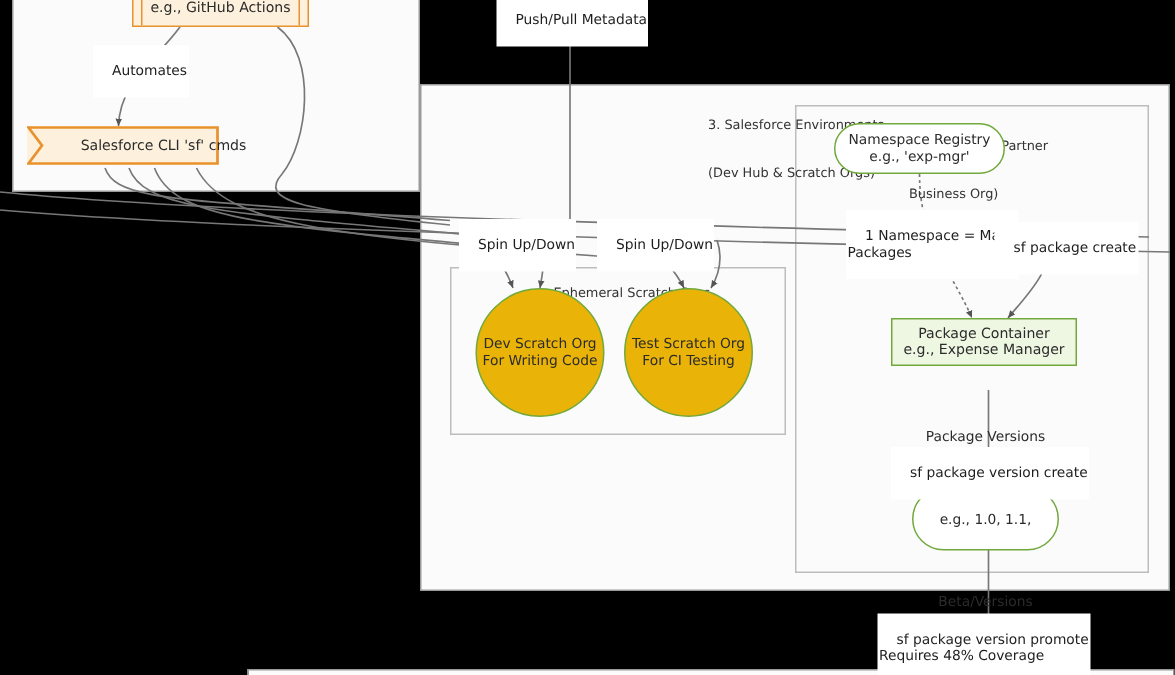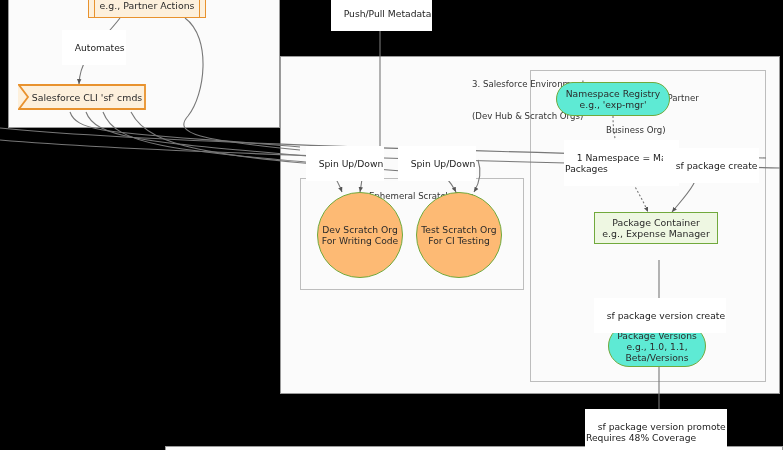--- a/index.html
+++ b/index.html
@@ -18,22 +18,22 @@
         justify-content:center;text-align:center;color:#2b2b2b;}
   .node span{display:block;line-height:11px;white-space:pre;}
 
   .n-sub{background:#fdf0dc;border:1.6px solid #e8922e;font-size:9.4px;}
   .n-sub::before,.n-sub::after{content:"";position:absolute;top:0;bottom:0;width:0;
         border-left:1.6px solid #e8922e;}
   .n-sub::before{left:5px;} .n-sub::after{right:5px;}
 
   .n-flag{background:#fdf0dc;font-size:9.4px;}
   .n-rect{background:#eef7e2;border:1.6px solid #71a93c;font-size:9.4px;}
-  .n-circle{background:#fdba74;border:1.6px solid #71a93c;border-radius:50%;font-size:9.2px;}
-  .n-stadium{background:#5eead4;border:1.6px solid #71a93c;border-radius:999px;font-size:9.2px;}
+  .n-circle{background:#eab308;border:1.6px solid #71a93c;border-radius:50%;font-size:9.2px;}
+  .n-stadium{background:#ffffff;border:1.6px solid #71a93c;border-radius:999px;font-size:9.2px;}
 
   
   .elabel{position:absolute;background:#fff;color:#1d1d1d;font-size:9.2px;
           line-height:11.5px;white-space:pre;padding:0 1px;}
 </style>
 </head>
 <body>
 
 <div class="stage">
 
@@ -95,28 +95,28 @@
   <div class="panel-label" style="left:606px;top:72px;text-align:left;">
     <div>Dev Hub Org (Partner</div>
     <div>Business Org)</div>
   </div>
 
   <div class="panel-label" style="left:358px;top:180px;">
     <span>Ephemeral Scratch Orgs</span>
   </div>
 
   <div class="node n-sub" style="left:88px;top:-8px;width:118px;height:26px;">
-    <span>e.g., Partner Actions</span>
+    <span>e.g., GitHub Actions</span>
   </div>
 
   <div class="node n-flag" style="left:18px;top:84px;width:128px;height:26px;padding-left:10px;">
     <svg style="position:absolute;left:0;top:0;width:128px;height:26px;" viewBox="0 0 128 26">
       <path d="M1,1 H127 V25 H1 L10,13 Z" fill="#fdf0dc" stroke="#e8922e" stroke-width="1.8"></path>
     </svg>
-    <span style="position:relative;z-index:2;">Salesforce CLI 'sf' cmds</span>
+    <span style="position:relative;z-index:2;padding-left:44px;">Salesforce CLI 'sf' cmds</span>
   </div>
 
   <div class="node n-stadium" style="left:556px;top:82px;width:114px;height:34px;flex-direction:column;">
     <span>Namespace Registry</span>
     <span>e.g., 'exp-mgr'</span>
   </div>
 
   <div class="node n-circle" style="left:317px;top:192px;width:86px;height:86px;flex-direction:column;">
     <span>Dev Scratch Org</span>
     <span>For Writing Code</span>
@@ -125,21 +125,21 @@
   <div class="node n-circle" style="left:416px;top:192px;width:86px;height:86px;flex-direction:column;">
     <span>Test Scratch Org</span>
     <span>For CI Testing</span>
   </div>
 
   <div class="node n-rect" style="left:594px;top:212px;width:124px;height:32px;flex-direction:column;">
     <span>Package Container</span>
     <span>e.g., Expense Manager</span>
   </div>
 
-  <div class="node n-stadium" style="left:608px;top:325px;width:98px;height:42px;flex-direction:column;">
+  <div class="node n-stadium" style="left:608px;top:325px;width:98px;height:42px;flex-direction:column;gap:44px;">
     <span>Package Versions</span>
     <span>e.g., 1.0, 1.1,</span>
     <span>Beta/Versions</span>
   </div>
 
   <div class="elabel" style="left:62px;top:30px;">
     <span>Automates</span>
   </div>
 
   <div class="elabel" style="left:331px;top:-4px;">

